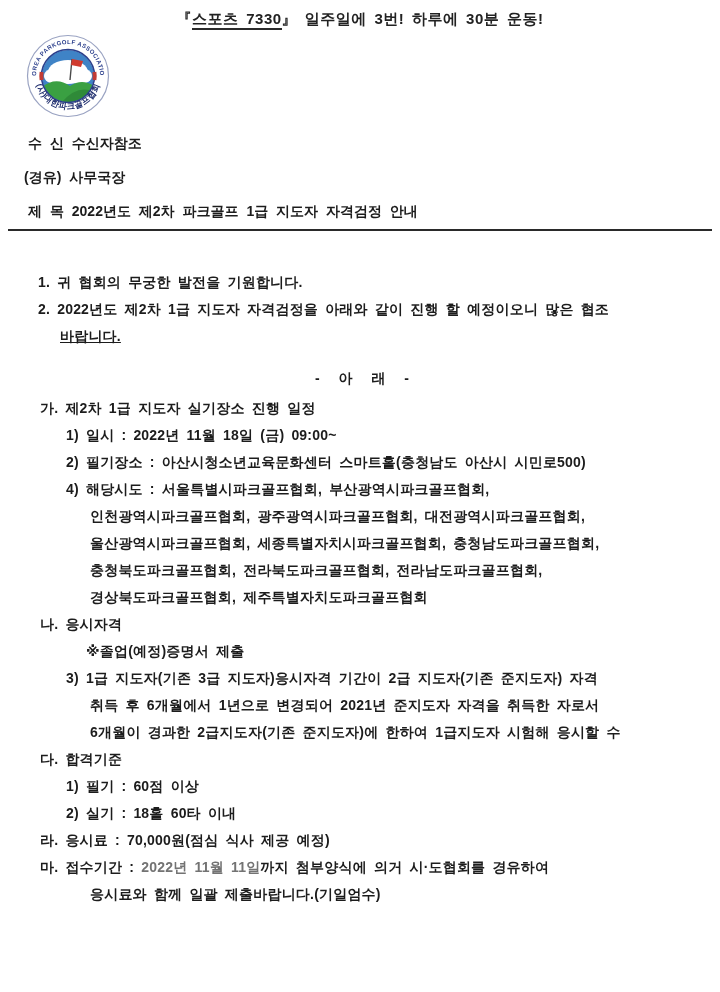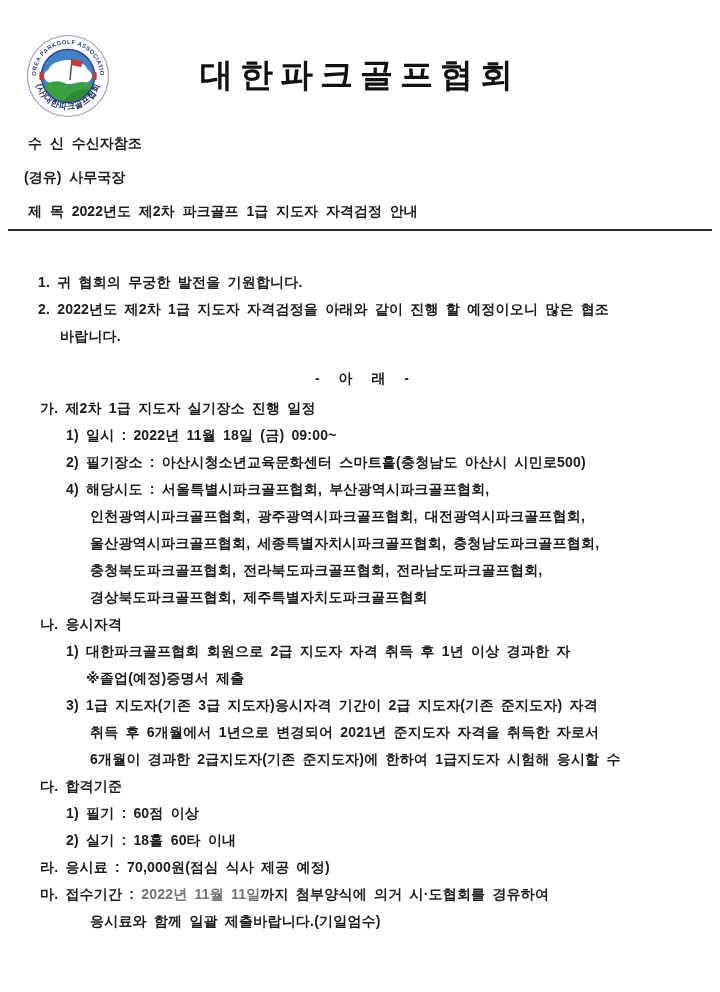--- a/index.html
+++ b/index.html
@@ -59,41 +59,42 @@
     position: absolute;
     top: 237px; left: 28px; right: 18px;
     font-size: 14px;
     font-weight: 600;
     word-spacing: 3px;
     letter-spacing: 0.2px;
     margin-top: 28px;
   }
   .content .ln { line-height: 27px; white-space: nowrap; }
   .i0 { padding-left: 10px; }   
-  .i1 { padding-left: 32px; }   
+  .i1 { padding-left: 32px; text-decoration: underline; }   
   .s0 { padding-left: 12px; }   
   .s1 { padding-left: 38px; }   
   .s2 { padding-left: 62px; }   
   .s2n{ padding-left: 58px; }   
   .center-marker {
     text-align: center;
     margin-top: 15px;
     letter-spacing: 6px;
     line-height: 27px;
     font-weight: 600;
   }
   .after-marker { margin-top: 3px; }
   .intro-first { margin-top: 4px; }
   .red { color: #737373; }
 </style>
 </head>
 <body>
 
 <div class="page">
 
+  <div class="slogan"><span>『</span><span class="u">스포츠 7330</span><span>』</span><span> 일주일에 3번! 하루에 30분 운동!</span></div>
 
   <div class="logo-wrap">
     <svg width="84" height="84" viewBox="0 0 84 84">
       <defs>
         <clipPath id="innerClip">
             <circle cx="42" cy="42" r="26"></circle>
           </clipPath>
         <path id="arcTop" d="M 10,42 A 32,32 0 0 1 74,42" fill="none"></path>
         <path id="arcBottom" d="M 9,42 A 33,33 0 0 0 75,42" fill="none"></path>
       </defs>
@@ -115,21 +116,20 @@
       <path d="M 68.4,38 A 26.5,26.5 0 0 1 68.4,46" fill="none" stroke="#c23b34" stroke-width="4"></path>
       <text font-size="6" font-weight="bold" fill="#2b3f8c" letter-spacing="0.4" font-family="Liberation Sans, sans-serif" text-anchor="middle">
         <textPath href="#arcTop" startOffset="50%">KOREA PARKGOLF ASSOCIATION</textPath>
       </text>
       <text font-size="8.5" font-weight="bold" fill="#1f2e6e" letter-spacing="0.3" font-family="Liberation Sans, sans-serif" text-anchor="middle">
         <textPath href="#arcBottom" startOffset="50%">(사)대한파크골프협회</textPath>
       </text>
     </svg>
   </div>
 
-  <div class="org-title">대한파크골프협회</div>
 
   <div class="meta">
     <div class="line">수 신 수신자참조</div>
     <div class="line via">(경유) 사무국장</div>
     <div class="line">제 목 2022년도 제2차 파크골프 1급 지도자 자격검정 안내</div>
   </div>
 
   <div class="divider"></div>
 
   <div class="content">
@@ -142,21 +142,20 @@
     <div class="ln s0 after-marker">가. 제2차 1급 지도자 실기장소 진행 일정</div>
     <div class="ln s1">1) 일시 : 2022년 11월 18일 (금) 09:00~</div>
     <div class="ln s1">2) 필기장소 : 아산시청소년교육문화센터 스마트홀(충청남도 아산시 시민로500)</div>
     <div class="ln s1">4) 해당시도 : 서울특별시파크골프협회, 부산광역시파크골프협회,</div>
     <div class="ln s2">인천광역시파크골프협회, 광주광역시파크골프협회, 대전광역시파크골프협회,</div>
     <div class="ln s2">울산광역시파크골프협회, 세종특별자치시파크골프협회, 충청남도파크골프협회,</div>
     <div class="ln s2">충청북도파크골프협회, 전라북도파크골프협회, 전라남도파크골프협회,</div>
     <div class="ln s2">경상북도파크골프협회, 제주특별자치도파크골프협회</div>
 
     <div class="ln s0">나. 응시자격</div>
-    <div class="ln s1">1) 대한파크골프협회 회원으로 2급 지도자 자격 취득 후 1년 이상 경과한 자</div>
     <div class="ln s2n">※졸업(예정)증명서 제출</div>
     <div class="ln s1">3) 1급 지도자(기존 3급 지도자)응시자격 기간이 2급 지도자(기존 준지도자) 자격</div>
     <div class="ln s2">취득 후 6개월에서 1년으로 변경되어 2021년 준지도자 자격을 취득한 자로서</div>
     <div class="ln s2">6개월이 경과한 2급지도자(기존 준지도자)에 한하여 1급지도자 시험해 응시할 수</div>
 
     <div class="ln s0">다. 합격기준</div>
     <div class="ln s1">1) 필기 : 60점 이상</div>
     <div class="ln s1">2) 실기 : 18홀 60타 이내</div>
 
     <div class="ln s0">라. 응시료 : 70,000원(점심 식사 제공 예정)</div>

